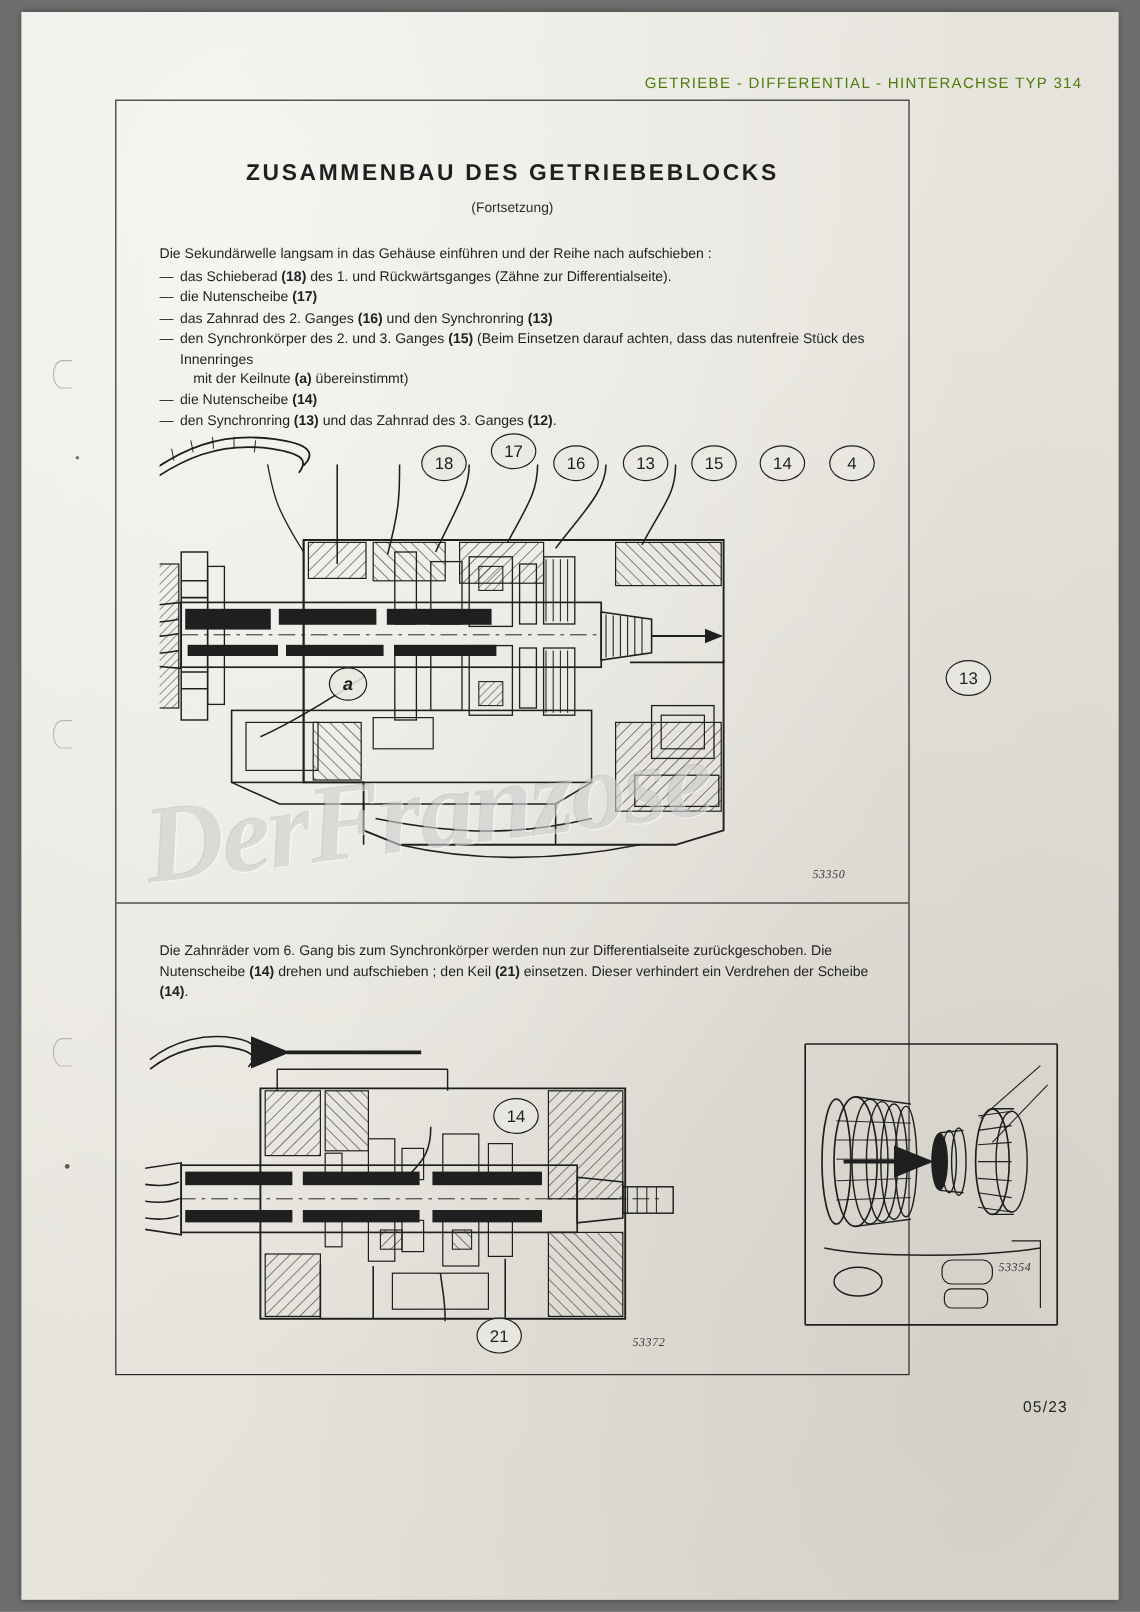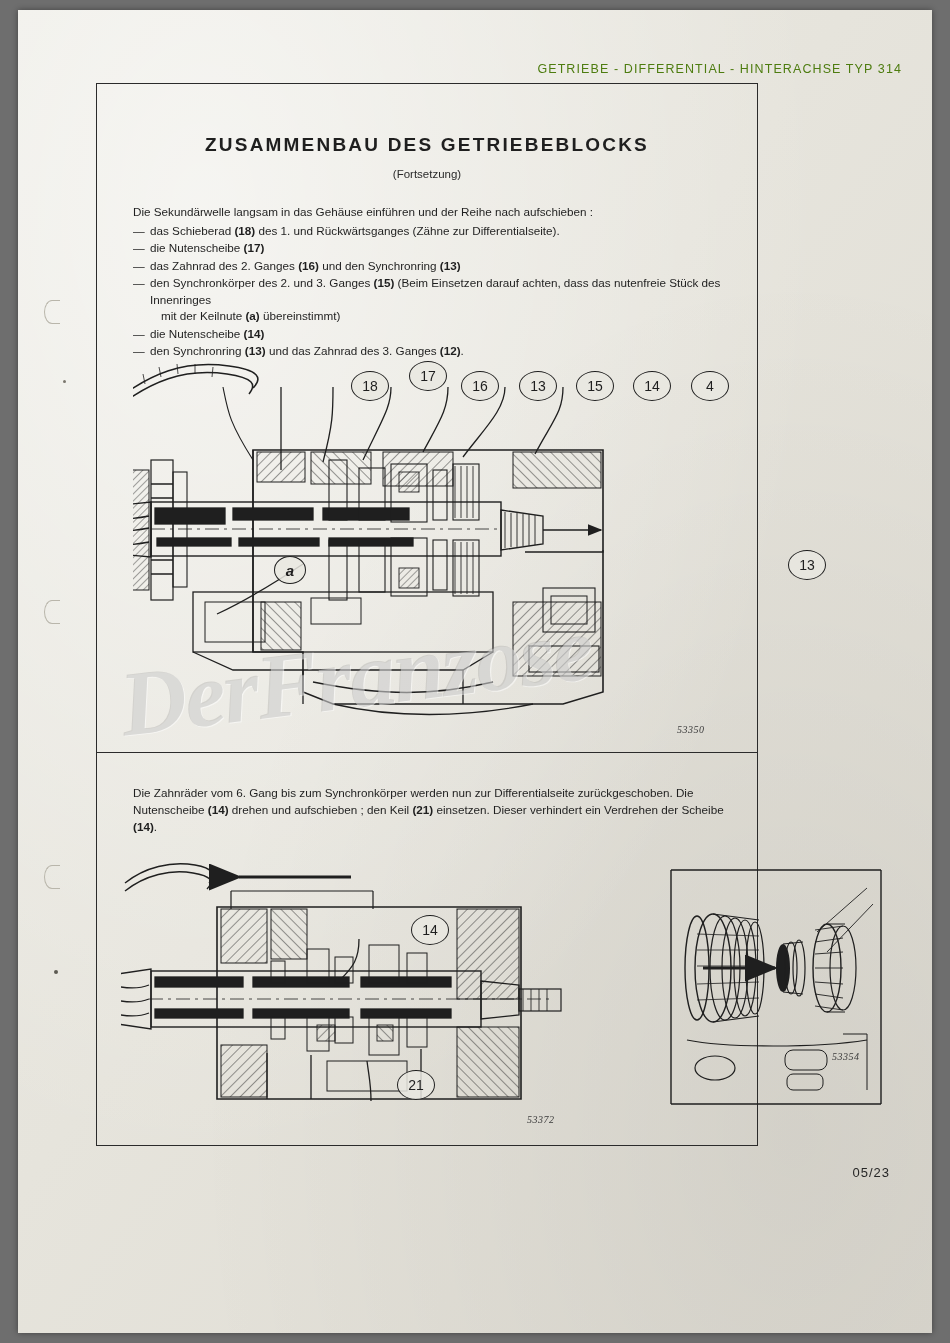--- a/index.html
+++ b/index.html
@@ -444,21 +444,21 @@
           <path d="M146 204 L146 250 M190 206 L190 250 M300 200 L300 250"></path>
           <rect x="206" y="212" width="80" height="30" fill="none" stroke="#1f1f1f" stroke-width="1"></rect>
 
           <path d="M238 90 C 238 110, 232 118, 220 130"></path>
           <path d="M250 252 C 250 235, 248 228, 246 212"></path>
         </g>
       </svg>
     </div>
 
     <div class="bubble" style="left:314px; top:831px;">14</div>
-    <div class="bubble" style="left:300px; top:986px;">21</div>
+    <div class="bubble" style="left:300px; top:1014px;">21</div>
     <div class="fignum" style="left:430px; top:1030px;">53372</div>
 
     <div class="fig" id="fig3">
       <svg viewBox="0 0 218 250" xmlns="http://www.w3.org/2000/svg">
         <defs>
           <marker id="arrowR3" markerWidth="11" markerHeight="9" refX="10" refY="4.5" orient="auto">
             <path d="M0,0 L11,4.5 L0,9 z" fill="#1f1f1f"></path>
           </marker>
         </defs>
         <g stroke="#1f1f1f" fill="none" stroke-width="1.2">

